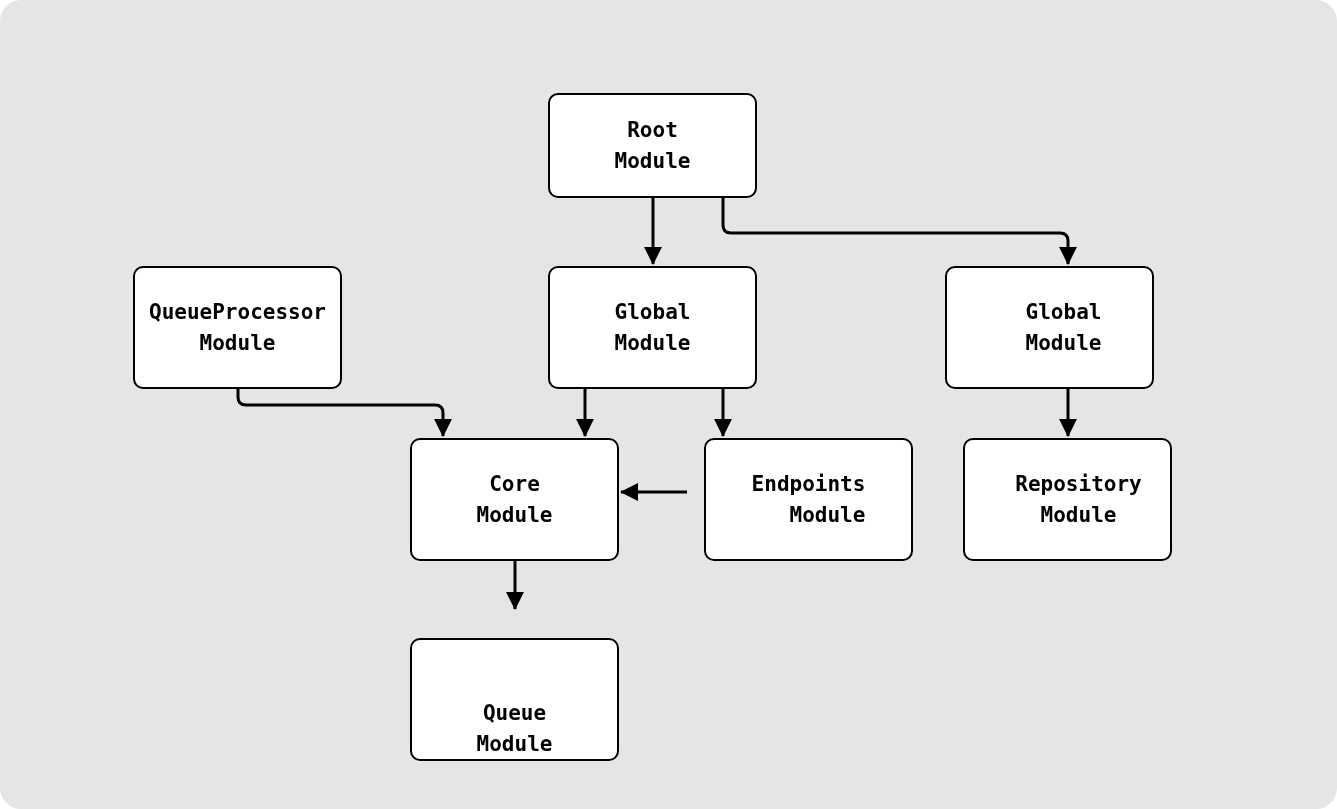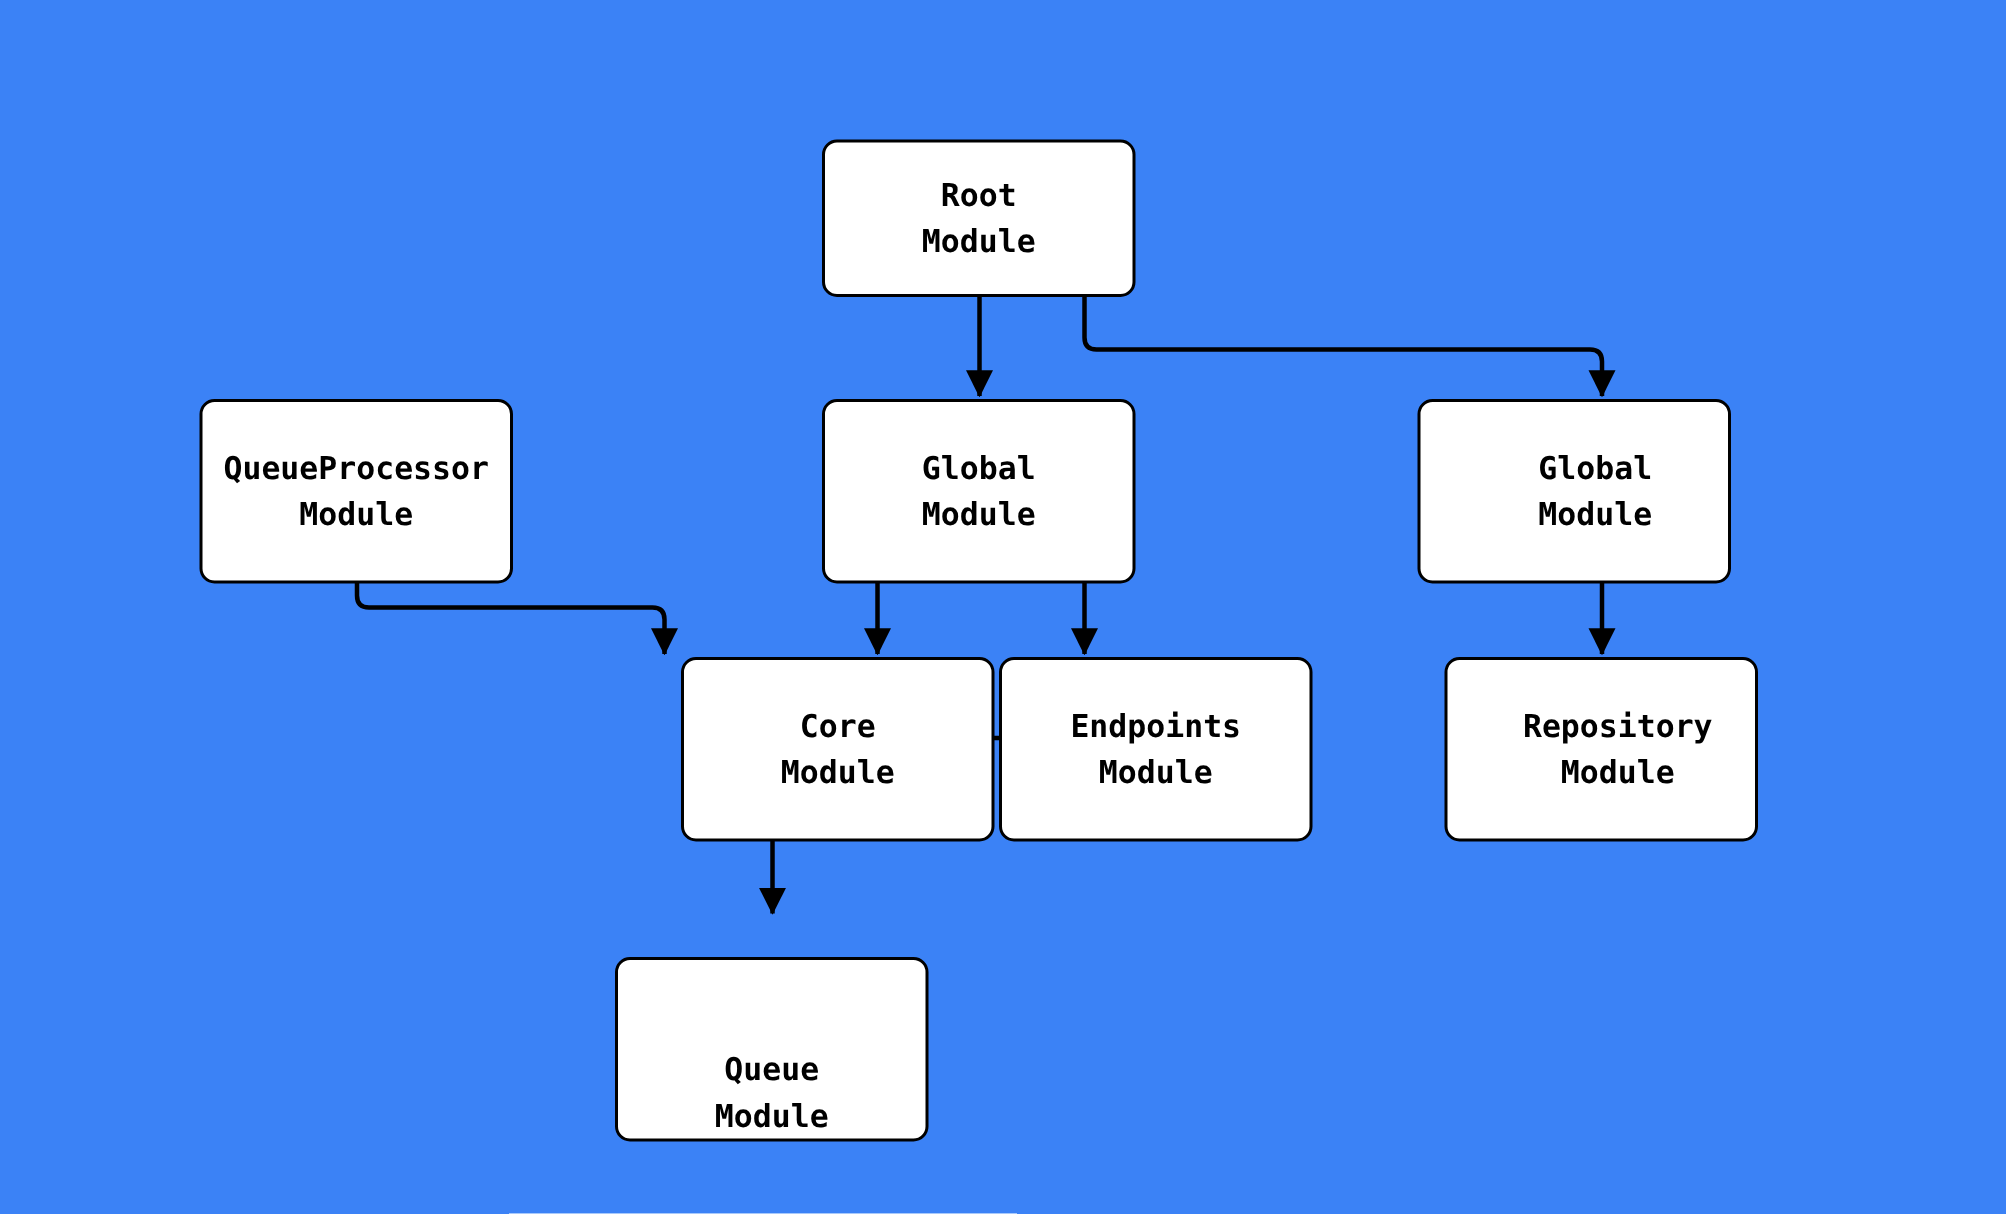--- a/index.html
+++ b/index.html
@@ -4,23 +4,24 @@
 <style>
   html, body {
     margin: 0;
     padding: 0;
     background: #ffffff;
   }
   .canvas {
     position: relative;
     width: 1337px;
     height: 809px;
-    background: #3b82f6;
+    background: #e5e5e5;
     overflow: hidden;
     font-family: "DejaVu Sans Mono", "Liberation Mono", monospace;
+    border-radius: 21px;
   }
   .edges {
     position: absolute;
     left: 0;
     top: 0;
     width: 1337px;
     height: 809px;
   }
   .edge {
     stroke: #000000;
@@ -44,22 +45,22 @@
     font-weight: bold;
     font-size: 21px;
     line-height: 1.45;
     color: #000000;
     white-space: pre-line;
   }
   .node-root          { left: 548px; top:  93px; height: 105px; }
   .node-queueprocessor{ left: 133px; top: 266px; }
   .node-server        { left: 548px; top: 266px; }
   .node-global        { left: 945px; top: 266px; padding-left: 28px; }
-  .node-core          { left: 410px; top: 438px; margin-left: 44px; }
-  .node-endpoints     { left: 666px; top: 438px; }
+  .node-core          { left: 410px; top: 438px; }
+  .node-endpoints     { left: 704px; top: 438px; text-align: right; }
   .node-repository    { left: 963px; top: 438px; padding-left: 22px; }
   .node-queue         { left: 410px; top: 638px; align-items: flex-end; }
 </style>
 </head>
 <body>
 
 <div class="canvas">
 
   <svg class="edges" viewBox="0 0 1337 809" xmlns="http://www.w3.org/2000/svg">
     <defs>

